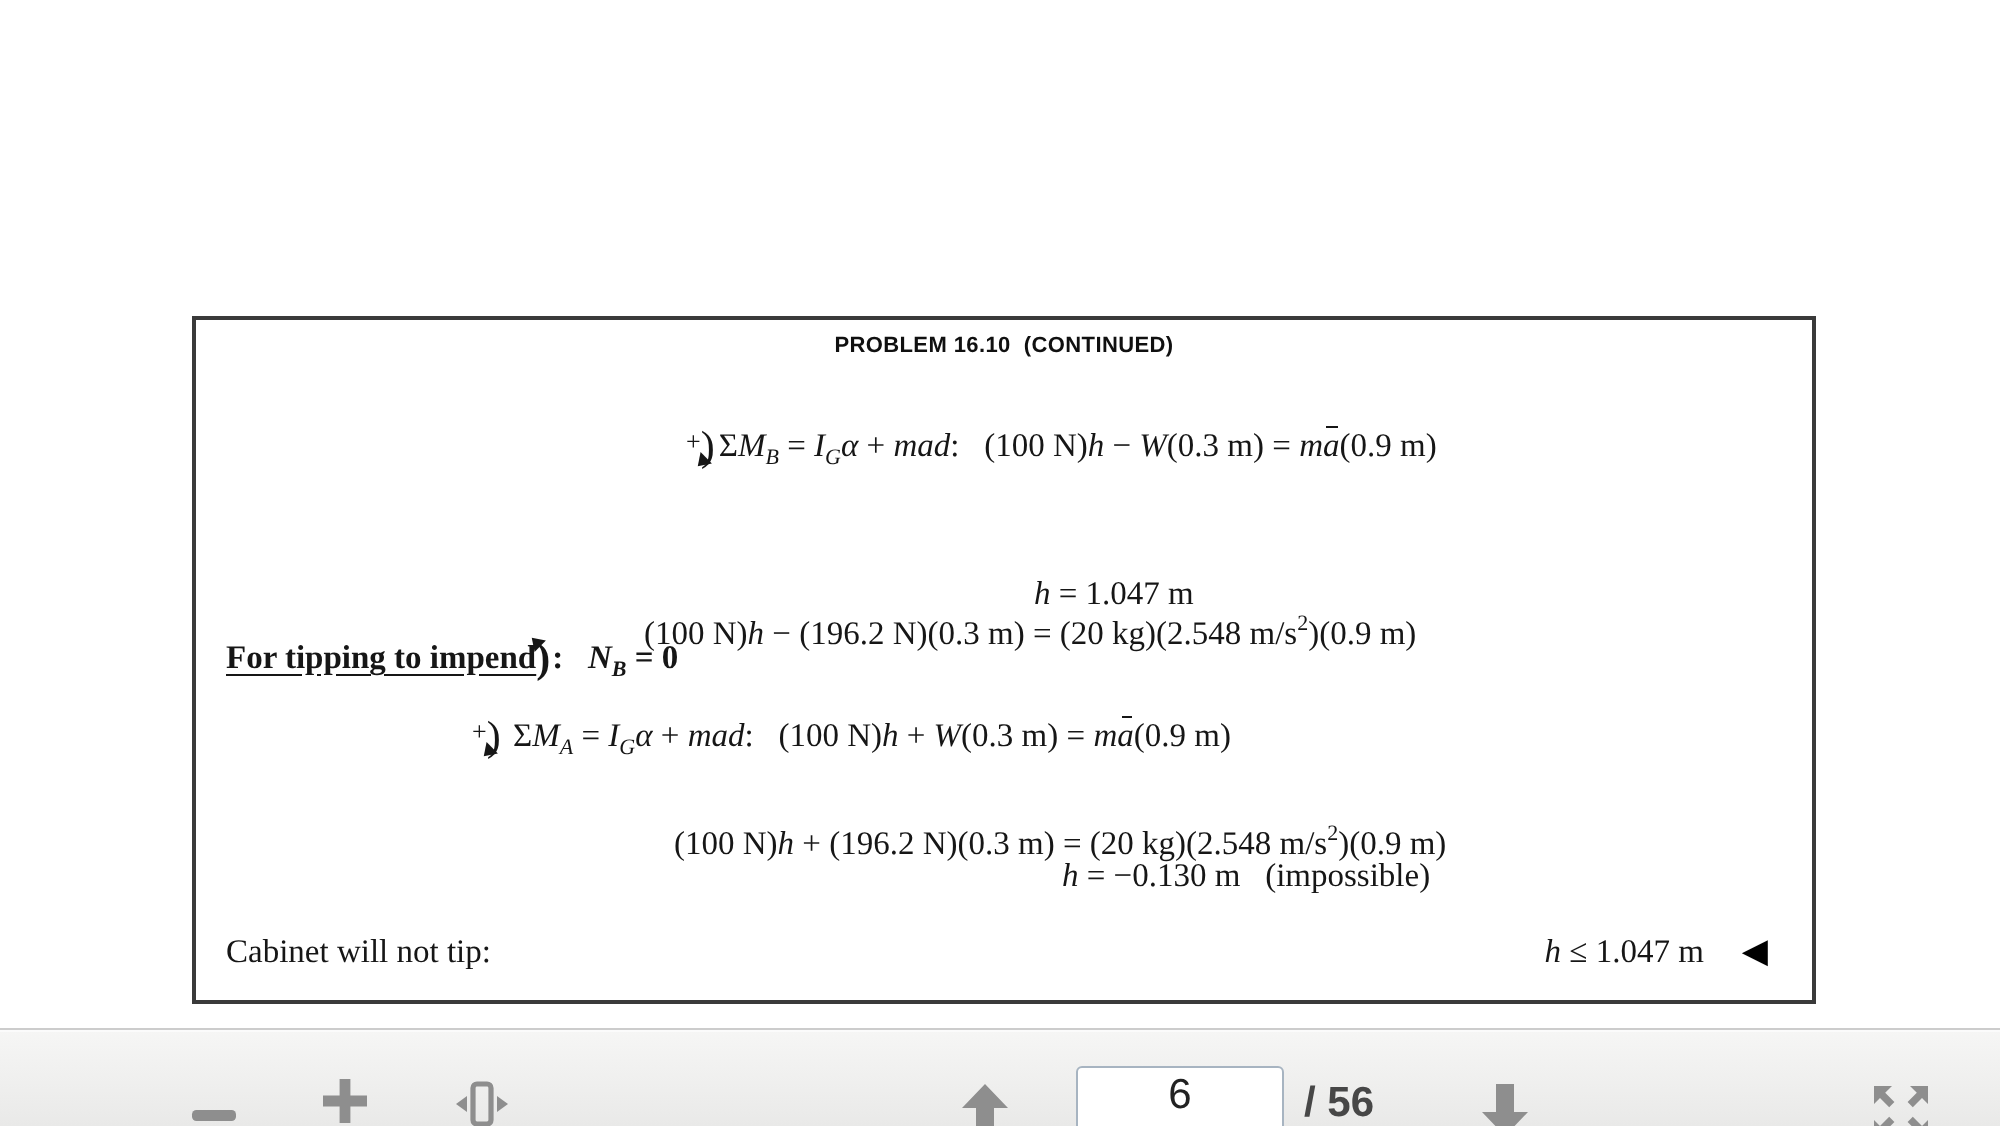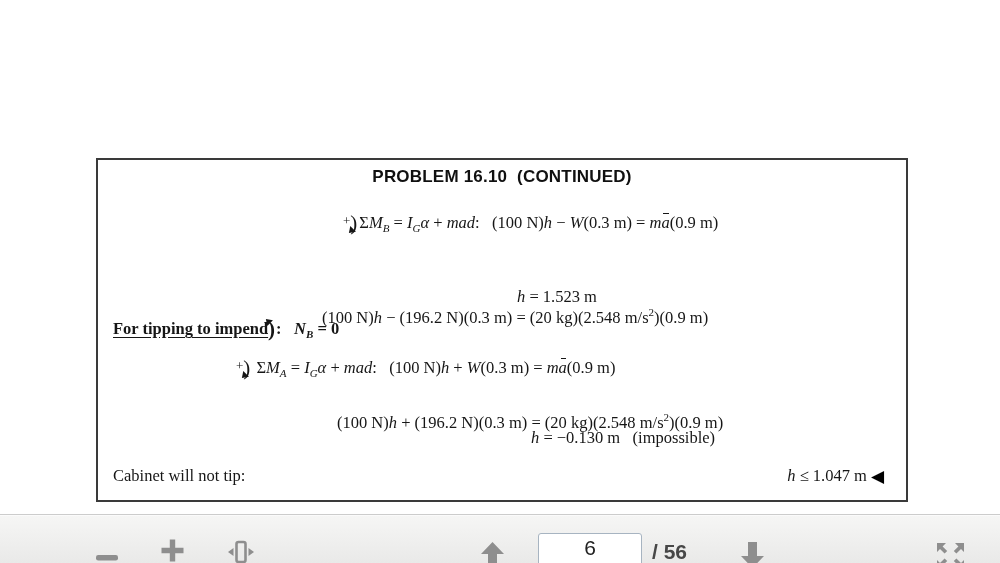--- a/index.html
+++ b/index.html
@@ -14,41 +14,41 @@
   .page { position:absolute; inset:0; background:#ffffff; }
 
   .problem-box {
     position:absolute; left:96px; top:158px; width:812px; height:344px;
     background:#ffffff; border:2px solid #3a3a3a;
   }
 
   .doc-title {
     position:absolute; top:7px; left:0; right:0; text-align:center;
     font-family:"Liberation Sans", sans-serif; font-weight:bold;
-    font-size:17px; color:#101010; white-space:pre; letter-spacing:.2px;
+    font-size:11px; color:#101010; white-space:pre; letter-spacing:.2px;
   }
 
   .eq {
     position:absolute; font-size:16.5px; color:#161616; white-space:pre;
     line-height:22px;
   }
   .eq1 { top:50px;  left:205px;margin-left:40px; }
   .eq2 { top:97px;  left:224px;margin-top:44px; }
   .eq3 { top:126px; left:419px; }
   .tip { top:158px; left:15px;font-weight:bold;  }
   .eq4 { top:195px; left:138px; }
   .eq5 { top:236px; left:239px;margin-top:10px; }
   .eq6 { top:267px; left:433px;text-align:center; }
 
   .final-line {
     position:absolute; top:306px; left:15px; right:22px;
     display:flex; justify-content:space-between; align-items:center;
     font-size:16.5px; color:#161616; white-space:pre;
   }
-  .answer-wrap { display:flex; align-items:center; }
+  .answer-wrap { display:flex; align-items:center;gap:15px; }
 
   
   .seg-rm  { font-style:normal; }
   .seg-it  { font-style:italic; }
   .seg-sub { font-style:italic; font-size:11px; vertical-align:-4px; }
   .seg-sup { font-size:11px; vertical-align:7px; }
   .seg-bar { font-style:italic; position:relative; display:inline-block; }
   .seg-bar::after { content:''; position:absolute; left:2px; right:1px; top:1px; height:1.4px; background:#161616; }
   .seg-u   { text-decoration:underline; text-underline-offset:3px; }
   .seg-msign { font-size:13px; vertical-align:3px; }
@@ -113,21 +113,21 @@
 </head>
 <body>
 
 <div class="page">
 
   <div class="problem-box">
     <div class="doc-title">PROBLEM 16.10  (CONTINUED)</div>
 
     <div class="eq eq1"><span class="seg-msign">+</span><span class="seg-marrow">)</span><span class="seg-rm">Σ</span><span class="seg-it">M</span><span class="seg-sub">B</span><span class="seg-rm"> = </span><span class="seg-it">I</span><span class="seg-sub">G</span><span class="seg-it">α</span><span class="seg-rm"> + </span><span class="seg-it">mad</span><span class="seg-rm">:   </span><span class="seg-rm">(100 N)</span><span class="seg-it">h</span><span class="seg-rm"> − </span><span class="seg-it">W</span><span class="seg-rm">(0.3 m) = </span><span class="seg-it">m</span><span class="seg-bar">a</span><span class="seg-rm">(0.9 m)</span></div>
     <div class="eq eq2"><span class="seg-rm">(100 N)</span><span class="seg-it">h</span><span class="seg-rm"> − (196.2 N)(0.3 m) = (20 kg)(2.548 m/s</span><span class="seg-sup">2</span><span class="seg-rm">)(0.9 m)</span></div>
-    <div class="eq eq3"><span class="seg-it">h</span><span class="seg-rm"> = 1.523 m</span></div>
+    <div class="eq eq3"><span class="seg-it">h</span><span class="seg-rm"> = 1.047 m</span></div>
     <div class="eq tip"><span class="seg-u">For tipping to impend</span><span class="seg-marrowtop">)</span><span class="seg-rm">:   </span><span class="seg-it">N</span><span class="seg-sub">B</span><span class="seg-rm"> = 0</span></div>
     <div class="eq eq4"><span class="seg-msign">+</span><span class="seg-marrow">)</span><span class="seg-rm"> Σ</span><span class="seg-it">M</span><span class="seg-sub">A</span><span class="seg-rm"> = </span><span class="seg-it">I</span><span class="seg-sub">G</span><span class="seg-it">α</span><span class="seg-rm"> + </span><span class="seg-it">mad</span><span class="seg-rm">:   </span><span class="seg-rm">(100 N)</span><span class="seg-it">h</span><span class="seg-rm"> + </span><span class="seg-it">W</span><span class="seg-rm">(0.3 m) = </span><span class="seg-it">m</span><span class="seg-bar">a</span><span class="seg-rm">(0.9 m)</span></div>
     <div class="eq eq5"><span class="seg-rm">(100 N)</span><span class="seg-it">h</span><span class="seg-rm"> + (196.2 N)(0.3 m) = (20 kg)(2.548 m/s</span><span class="seg-sup">2</span><span class="seg-rm">)(0.9 m)</span></div>
     <div class="eq eq6"><span class="seg-it">h</span><span class="seg-rm"> = −0.130 m   (impossible)</span></div>
 
     <div class="final-line">
       <span>Cabinet will not tip:</span>
       <span class="answer-wrap">
         <span><span class="seg-it">h</span><span class="seg-rm"> ≤ 1.047 m</span></span>
         <span class="answer-marker">◀</span>

